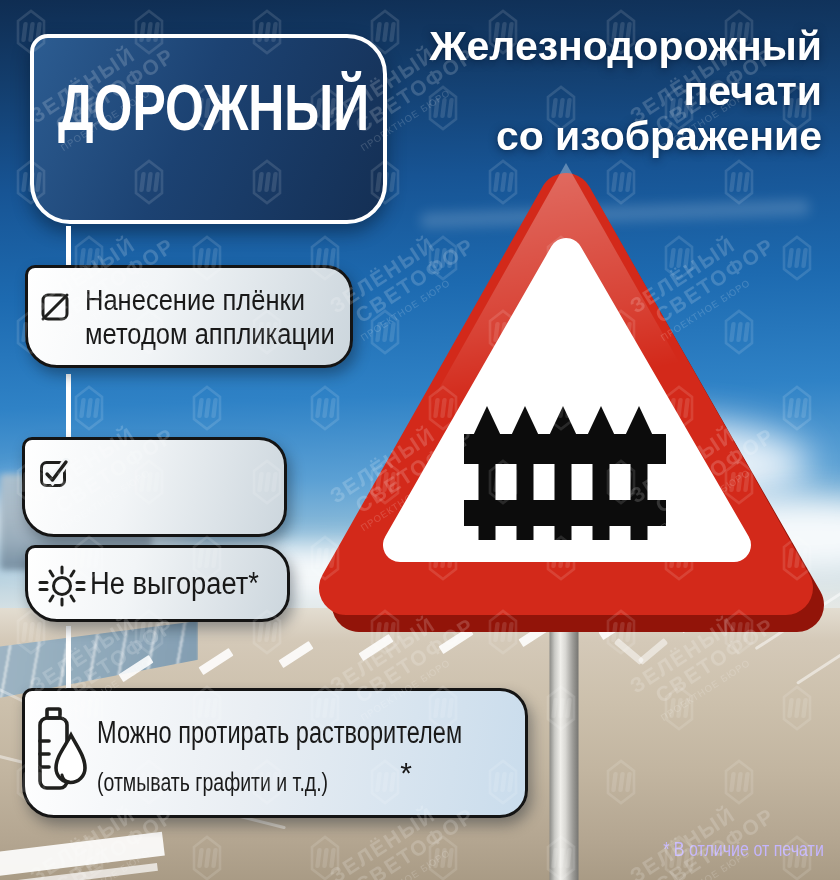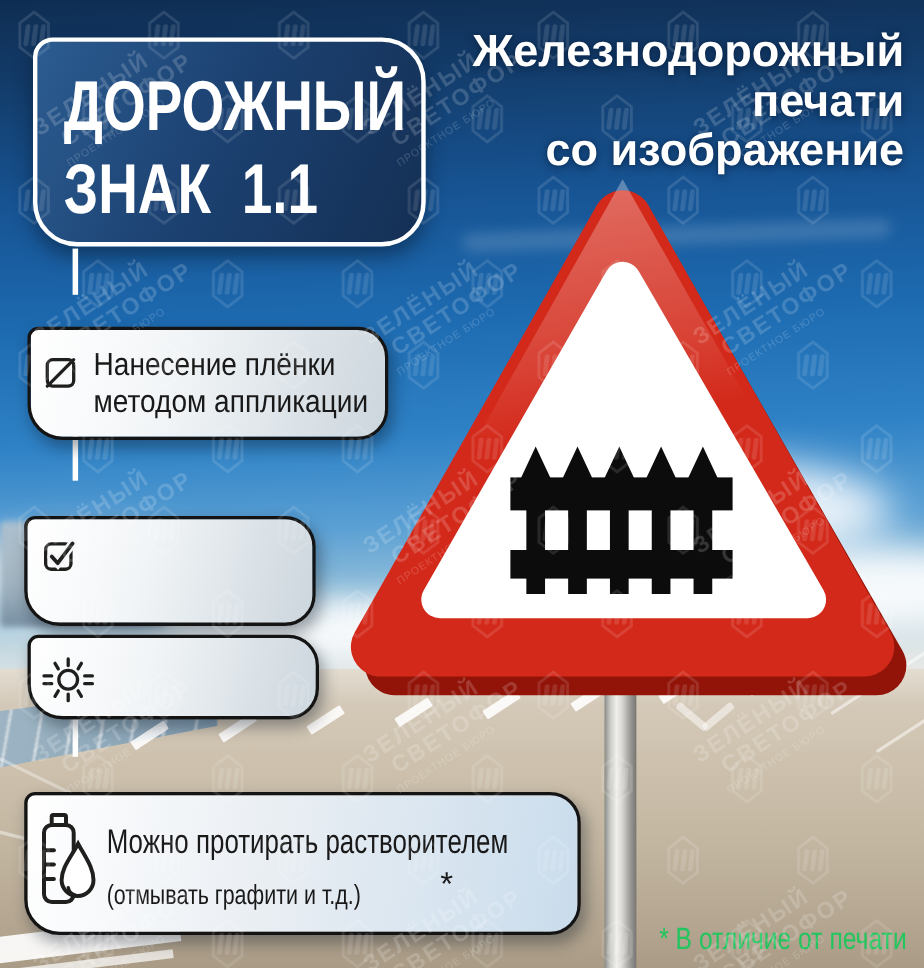--- a/index.html
+++ b/index.html
@@ -32,41 +32,41 @@
       linear-gradient(100deg,#9db6c6,#7e9cb2);
     filter:blur(1px);opacity:.95;}
   .mark{position:absolute;background:#fff;}
   .dash{width:36px;height:9px;opacity:.88;transform:rotate(-33deg);border-radius:1px;}
   .thin{opacity:.5;border-radius:2px;}
   
   .titlebox{position:absolute;left:30px;top:34px;width:357px;height:190px;
     border:4px solid #fff;border-radius:18px 40px 40px 40px;
     background:linear-gradient(115deg,#2c5c91 0%,#1c4272 45%,#142f54 100%);
     box-shadow:0 8px 18px rgba(5,15,30,.45);
-    color:#fff;font-weight:bold;padding:20px 0 0 24px;box-sizing:border-box;}
+    color:#fff;font-weight:bold;padding:32px 0 0 24px;box-sizing:border-box;}
   .titlebox .tl{font-size:64px;line-height:76px;white-space:nowrap;}
   .titlebox .tl2{word-spacing:18px;}
   .cond{display:inline-block;transform-origin:left center;}
   .cond-r{display:inline-block;transform-origin:right center;}
   
   .heading{position:absolute;right:18px;top:24px;width:560px;text-align:right;
     color:#fff;font-weight:bold;font-size:41px;line-height:45px;
     text-shadow:0 2px 8px rgba(0,20,45,.55),0 0 2px rgba(0,20,45,.35);}
   
   .conn{position:absolute;width:5px;background:#fff;z-index:15;}
   
   .box{position:absolute;border:3px solid #141414;border-radius:10px 28px 28px 32px;
     background:linear-gradient(105deg,#ffffff 0%,#f2f5f7 40%,#ccd6dd 100%);
-    box-shadow:4px 7px 14px rgba(10,20,35,.38);box-sizing:border-box;color:#191919;z-index:20;margin-top:32px;}
+    box-shadow:4px 7px 14px rgba(10,20,35,.38);box-sizing:border-box;color:#191919;z-index:20;}
   .box4{background:linear-gradient(100deg,#ffffff 0%,#e9eef3 45%,#c9dcec 100%);}
   .btxt{position:absolute;white-space:nowrap;}
   .ic{position:absolute;}
   .sup{font-size:30px;vertical-align:8px;}
   
-  .footnote{position:absolute;right:16px;top:838px;font-size:28px;color:#22c55e;z-index:30;white-space:nowrap;}
+  .footnote{position:absolute;right:16px;top:838px;font-size:20px;color:#c4b5fd;z-index:30;white-space:nowrap;}
   
   .signsvg{position:absolute;left:300px;top:160px;z-index:10;}
   
   .wm{position:absolute;inset:0;z-index:60;pointer-events:none;}
 </style>
 </head>
 <body>
 
 <div class="stage">
 
@@ -100,21 +100,20 @@
   <div class="mark thin" style="left:636px;top:648px;width:34px;height:7px;transform:rotate(-40deg)"></div>
 
   <div class="heading">
     <div>Железнодорожный</div>
     <div>печати</div>
     <div>со изображение</div>
   </div>
 
   <div class="titlebox">
     <div class="tl"><span class="cond" style="transform:scaleX(.78)">ДОРОЖНЫЙ</span></div>
-    <div class="tl tl2"><span class="cond" style="transform:scaleX(.78)">ЗНАК 1.1</span></div>
   </div>
 
   <div class="conn" style="left:66px;top:226px;height:42px"></div>
   <div class="conn" style="left:66px;top:374px;height:63px"></div>
   <div class="conn" style="left:66px;top:626px;height:62px"></div>
 
   <svg class="signsvg" width="540" height="720" viewBox="0 0 540 720">
     <defs>
       <linearGradient id="poleg" x1="0" y1="0" x2="1" y2="0">
         <stop offset="0" stop-color="#8a8a86"></stop>
@@ -184,20 +183,23 @@
         <line x1="12" y1="9" x2="15" y2="14"></line>
           <line x1="36" y1="9" x2="33" y2="14"></line>
         <line x1="12" y1="39" x2="15" y2="34"></line>
           <line x1="36" y1="39" x2="33" y2="34"></line>
         <line x1="2" y1="20.5" x2="9" y2="20.5"></line>
           <line x1="2" y1="27.5" x2="9" y2="27.5"></line>
         <line x1="39" y1="20.5" x2="46" y2="20.5"></line>
           <line x1="39" y1="27.5" x2="46" y2="27.5"></line>
       </g>
     </svg>
+    <div class="btxt" style="left:62px;top:auto;position:static;margin-left:62px;font-size:31px">
+      <span class="cond" style="transform:scaleX(.88)">Не выгорает*</span>
+    </div>
   </div>
 
   <div class="box box4" style="left:22px;top:688px;width:506px;height:130px">
     <svg class="ic" style="left:12px;top:16px" width="52" height="94" viewBox="0 0 52 94">
       <g stroke="#1f1f1d" stroke-width="3.6" fill="none" stroke-linecap="round">
         <rect x="10" y="2" width="13" height="9" rx="1.5"></rect>
         <rect x="3" y="11" width="27" height="70" rx="7"></rect>
         <line x1="3" y1="34" x2="12" y2="34"></line>
           <line x1="3" y1="47" x2="12" y2="47"></line>
           <line x1="3" y1="60" x2="12" y2="60"></line>

